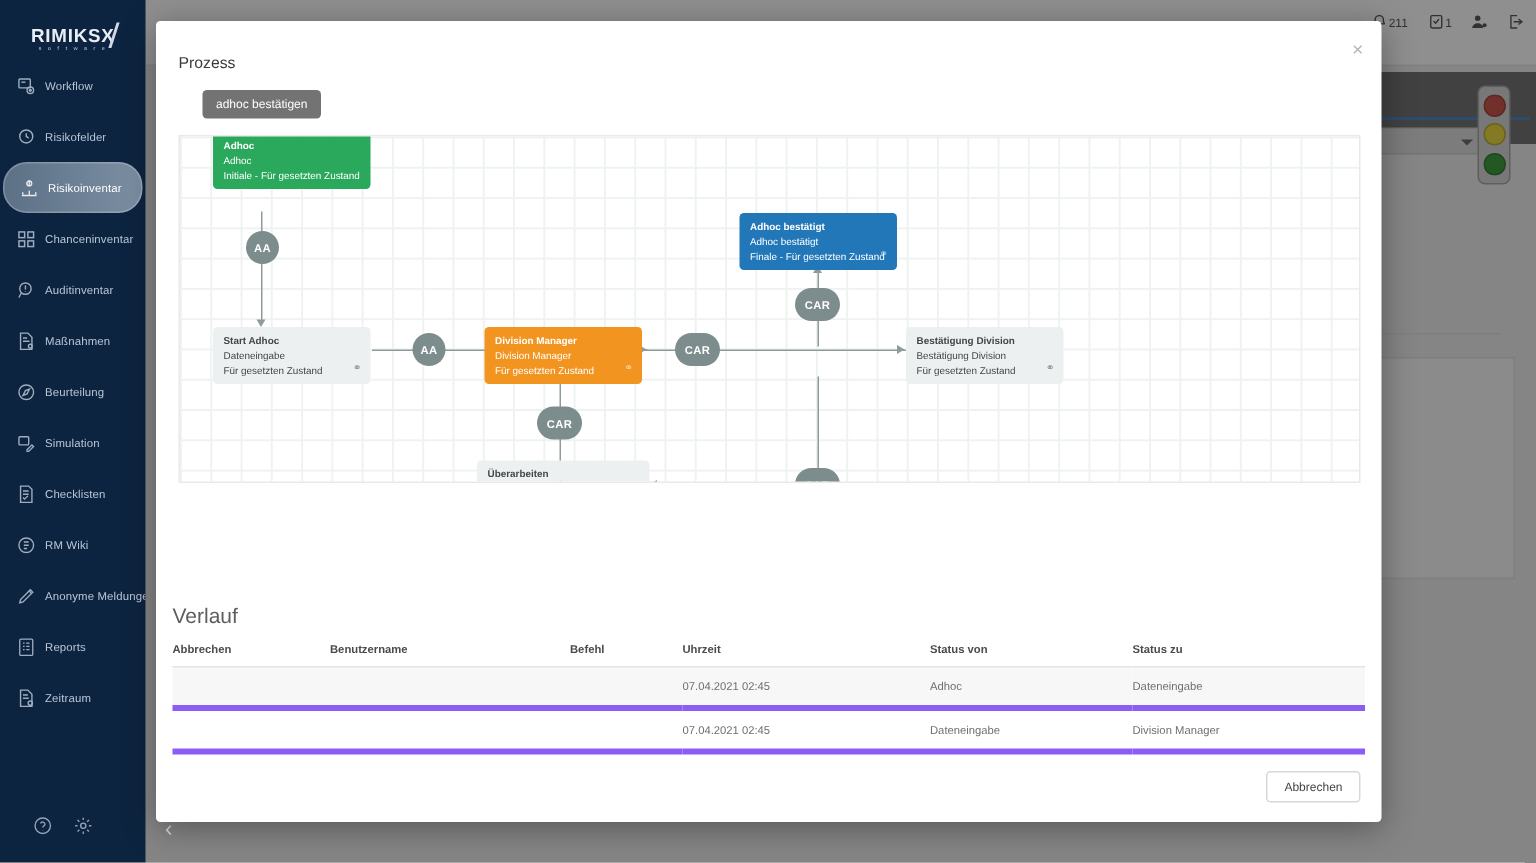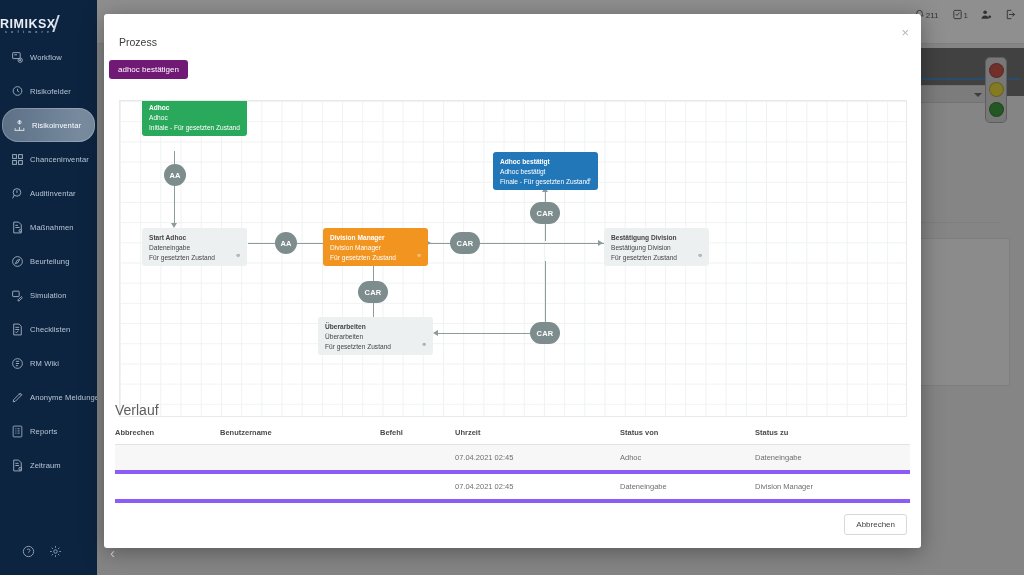--- a/index.html
+++ b/index.html
@@ -74,21 +74,21 @@
   }
   .dimmer { position: absolute; inset: 0; background: rgba(40,40,40,.52); }
 
   
   .sidebar {
     position: absolute; left: 0; top: 0; width: 97px; height: 575px;
     background: #0d2440; z-index: 40;
     display: flex; flex-direction: column;
   }
   .logo {
-    height: 34px; display: flex; align-items: center; 
+    height: 34px; display: flex; align-items: center; justify-content: center;
     padding-top: 16px;
   }
   .logo-text {
     font-size: 12.5px; font-weight: 700; color: #e9eef5; letter-spacing: .5px;
     font-family: "Liberation Sans", sans-serif; position: relative;
   }
   .logo-text .sub {
     display: block; font-size: 3.6px; letter-spacing: 1.6px;
     color: #8fa3bb; text-align: center; margin-top: -1px;
   }
@@ -131,28 +131,28 @@
   }
   .modal-close {
     position: absolute; right: 12px; top: 12px;
     font-size: 13px; color: #b5b5b5; cursor: pointer; line-height: 1;
   }
   .modal-title {
     position: absolute; left: 15px; top: 22px;
     font-size: 10.5px; color: #3c3c3c; font-weight: 400;
   }
   .btn-adhoc {
-    position: absolute; left: 5px; top: 46px;
-    background: #701a75; color: #fff; font-size: 8px;
+    position: absolute; left: 31px; top: 46px;
+    background: #737373; color: #fff; font-size: 8px;
     padding: 5px 9px; border: none; border-radius: 3px; cursor: pointer;
   }
 
   
   .canvas {
-    position: absolute; left: 15px; top: 86px; width: 788px; height: 317px;
+    position: absolute; left: 15px; top: 76px; width: 788px; height: 232px;
     background: #ffffff; border: 1px solid #e9e9e9; overflow: hidden;
     background-image:
       linear-gradient(to right, #eef3f1 1px, transparent 1px),
       linear-gradient(to bottom, #eef3f1 1px, transparent 1px);
     background-size: 20.2px 20.2px;
   }
   .node {
     position: absolute; border-radius: 3px; padding: 5px 7px;
     font-size: 6.6px; line-height: 1.48; color: #454545;
   }

